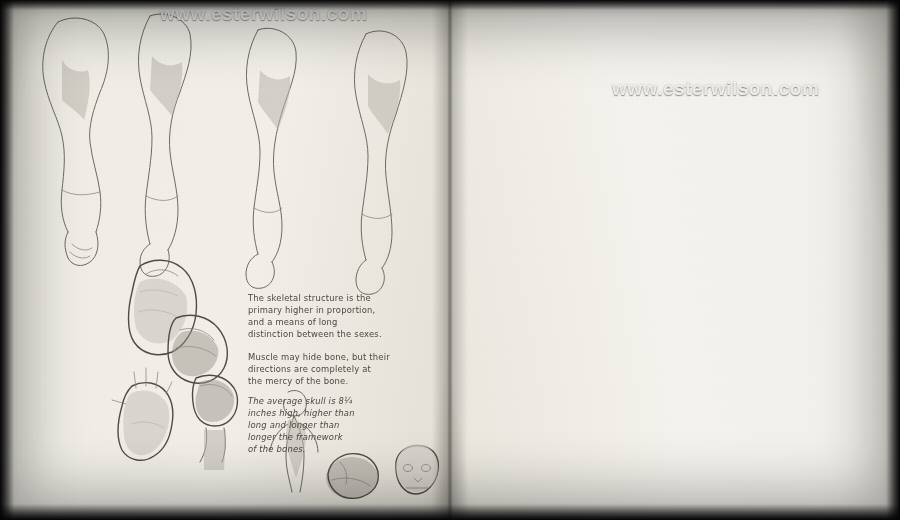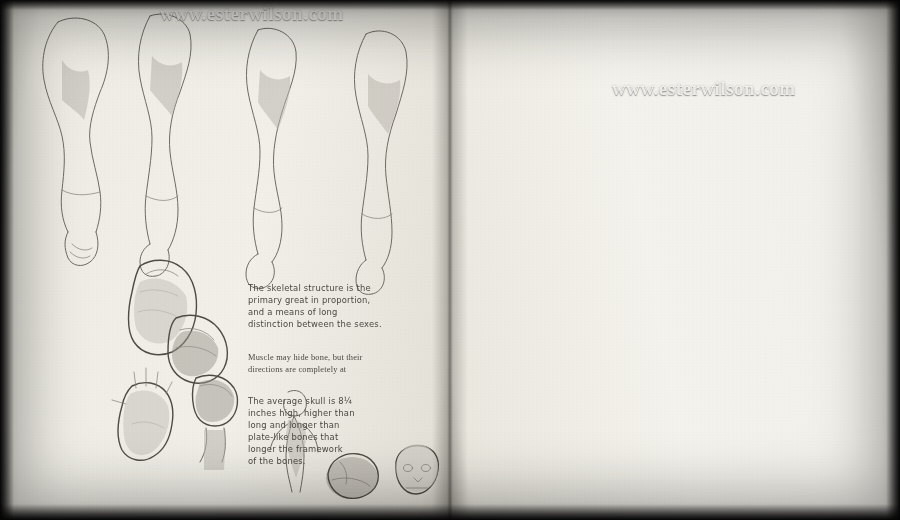--- a/index.html
+++ b/index.html
@@ -35,35 +35,35 @@
   .edge-right{position:absolute;right:0;top:0;width:14px;height:520px;
     background:linear-gradient(270deg,#0d0d0d 0%,rgba(20,20,20,0) 100%);}
 
   
   .grain{position:absolute;inset:0;opacity:.35;pointer-events:none;
     background-image:
       repeating-linear-gradient(0deg,rgba(0,0,0,.012) 0 1px,rgba(255,255,255,0) 1px 3px),
       repeating-linear-gradient(90deg,rgba(0,0,0,.012) 0 1px,rgba(255,255,255,0) 1px 4px);}
 
   
-  .wm{position:absolute;font-family:Liberation Serif, serif;font-weight:700;
+  .wm{position:absolute;font-family:Liberation Sans, sans-serif;font-weight:700;
     letter-spacing:.5px;color:rgba(255,255,255,.82);
     text-shadow:0 1px 1px rgba(90,88,80,.55), 0 0 2px rgba(120,118,110,.5);
     white-space:nowrap;pointer-events:none;}
   .wm1{left:160px;top:3px;font-size:19px;}
   .wm2{left:612px;top:78px;font-size:19px;}
 
   
   .hand{position:absolute;color:#4a4740;font-family:"DejaVu Sans",sans-serif;
     line-height:1.42;letter-spacing:.2px;}
   .hand span{display:block;}
 
-  .note-a{left:248px;top:283px;width:180px;font-size:8.4px;}
-  .note-b{left:248px;top:352px;width:180px;font-size:8.4px;font-family:Liberation Serif, serif;}
-  .note-c{left:248px;top:396px;width:175px;font-size:8.4px;}
+  .note-a{left:248px;top:293px;width:180px;font-size:8.4px;}
+  .note-b{left:248px;top:352px;width:180px;font-size:8.4px;}
+  .note-c{left:248px;top:396px;width:175px;font-size:8.4px;font-style:italic;}
 
   
   svg{position:absolute;left:0;top:0;overflow:visible;}
   .pl{fill:none;stroke:#6e6b63;stroke-width:1;stroke-linecap:round;stroke-linejoin:round;}
   .pl.t{stroke-width:.7;stroke:#807d75;}
   .pl.d{stroke-width:1.4;stroke:#4f4c45;}
   .sh{fill:#b9b6ae;opacity:.55;}
   .sh2{fill:#9b988f;opacity:.5;}
   .sh3{fill:#cfccc4;opacity:.7;}
 </style>
@@ -160,35 +160,35 @@
                               C404 494 396 482 396 468 Z"></path>
         <ellipse class="sh3" cx="417" cy="468" rx="21" ry="24"></ellipse>
         <ellipse class="pl t" cx="408" cy="468" rx="4.5" ry="3.5"></ellipse>
         <ellipse class="pl t" cx="426" cy="468" rx="4.5" ry="3.5"></ellipse>
         <path class="pl t" d="M414 478 L418 482 L422 478"></path>
         <path class="pl t" d="M406 488 L428 488"></path>
       </svg>
 
       <div class="hand note-a">
         <span>The skeletal structure is the</span>
-        <span>primary great in proportion,</span>
+        <span>primary higher in proportion,</span>
         <span>and a means of long</span>
         <span>distinction between the sexes.</span>
       </div>
 
       <div class="hand note-b">
         <span>Muscle may hide bone, but their</span>
         <span>directions are completely at</span>
+        <span>the mercy of the bone.</span>
       </div>
 
       <div class="hand note-c">
         <span>The average skull is 8¼</span>
         <span>inches high, higher than</span>
         <span>long and longer than</span>
-        <span>plate-like bones that</span>
         <span>longer the framework</span>
         <span>of the bones.</span>
       </div>
     </div>
 
     <div class="page-right">
 
       
 
       

